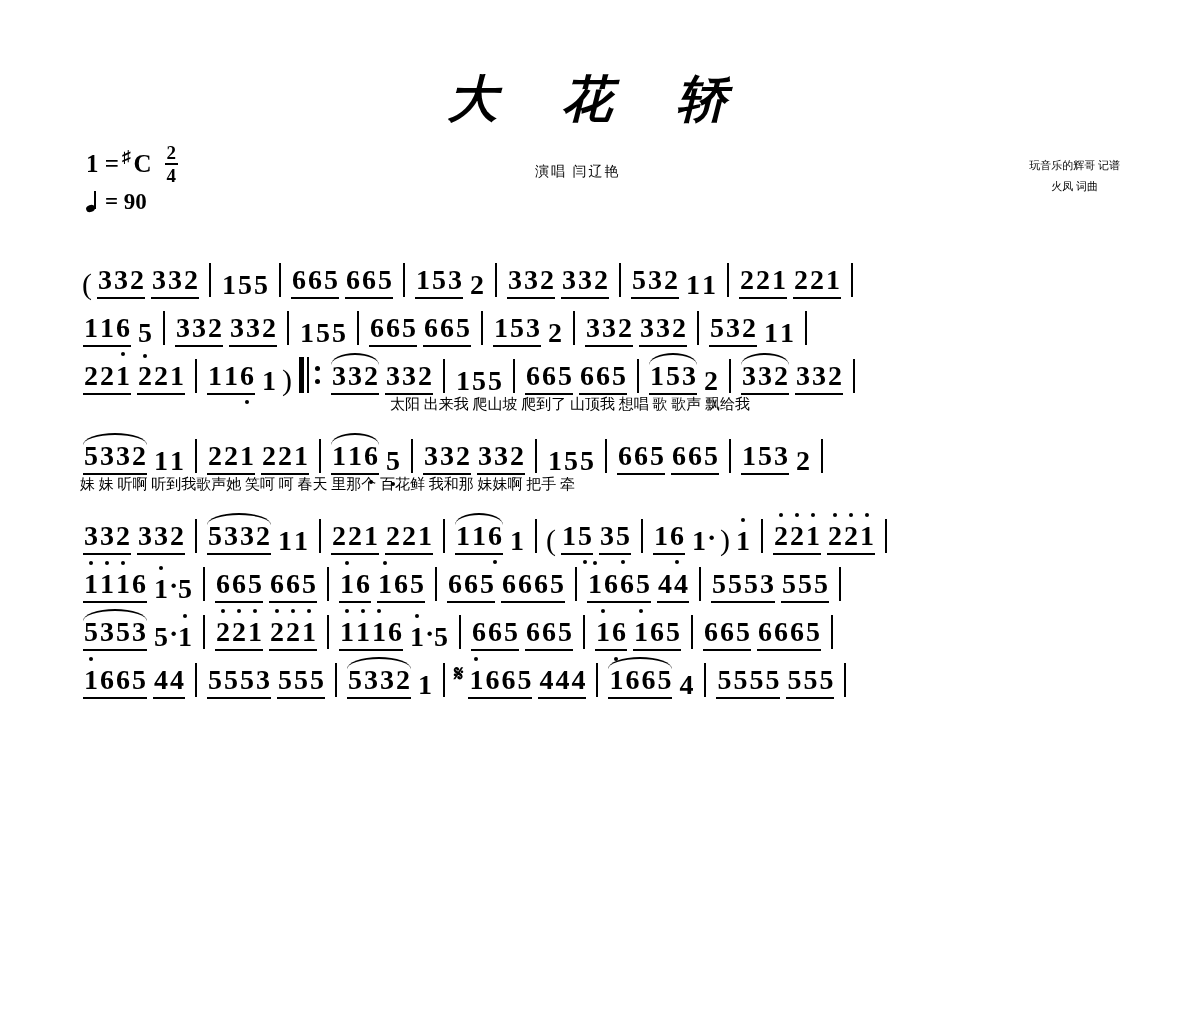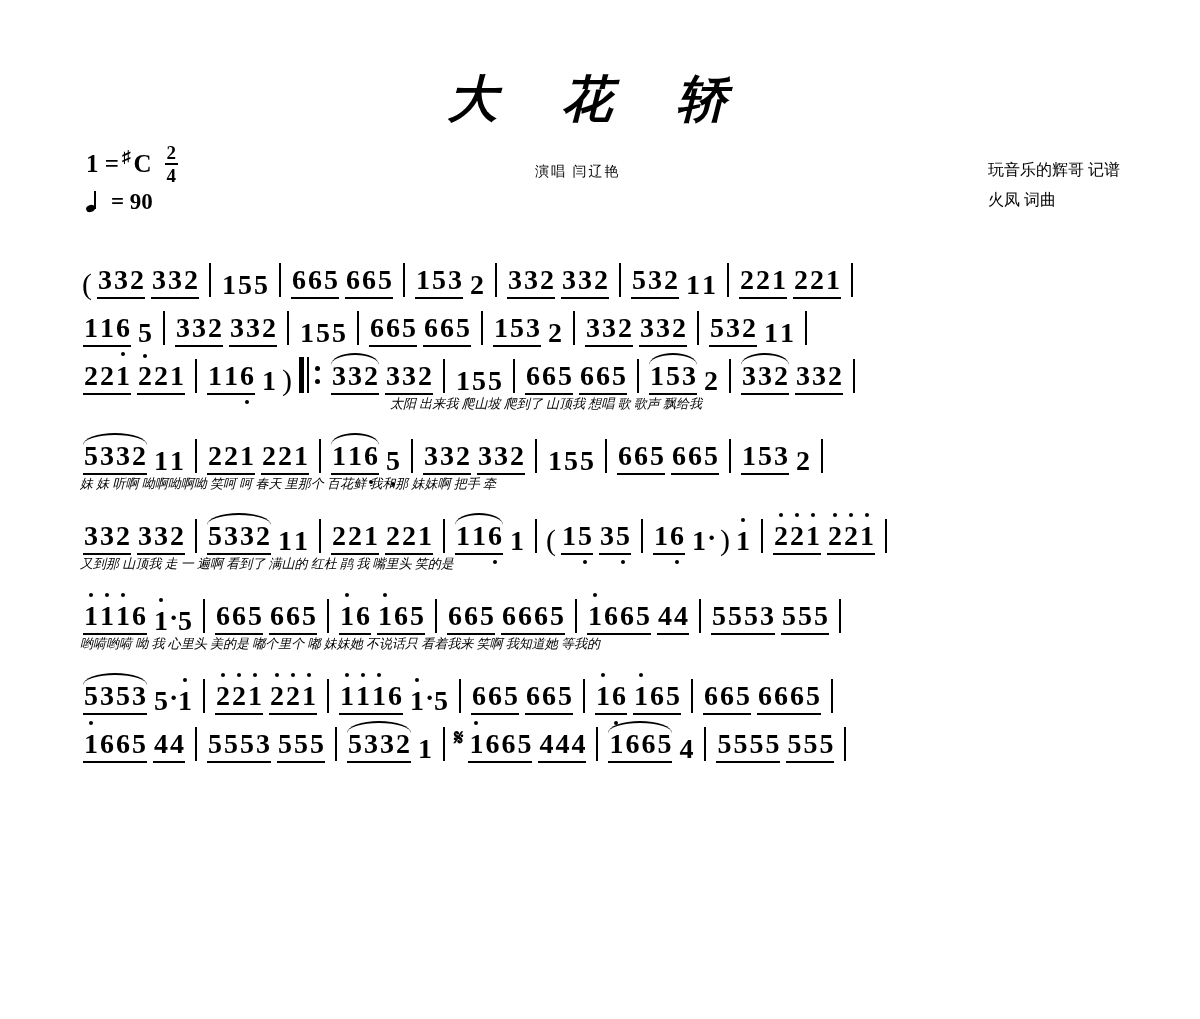--- a/index.html
+++ b/index.html
@@ -76,21 +76,21 @@
     padding-top: 1px;
   }
   .tempo {
     position: absolute;
     left: 86px;
     top: 56px;
     font-size: 23px;
     font-weight: 700;
     display: flex;
     align-items: center;
-    gap: 11px;
+    gap: 5px;
   }
   .tempo .notehead {
     display: inline-block;
     position: relative;
     width: 14px;
     height: 22px;
   }
   .tempo .notehead::before {
     content: "";
     position: absolute;
@@ -115,22 +115,22 @@
     position: absolute;
     left: 535px;
     top: 30px;
     font-size: 14px;
     letter-spacing: 2px;
   }
   .credits {
     position: absolute;
     right: 80px;
     top: 22px;
-    text-align: left;
-    font-size: 16px;
+    text-align: center;
+    font-size: 11px;
     line-height: 1.9;
   }
 
   
   .systems {
     position: relative;
     padding: 0 78px 0 80px;
   }
   .system {
     position: relative;
@@ -141,25 +141,24 @@
     align-items: flex-end;
     font-family: "Liberation Serif", serif;
     font-size: 28px;
     font-weight: 700;
     line-height: 1.0;
     height: 46px;
     white-space: nowrap;
   }
   .lyrics-row {
     display: flex;
-    font-size: 13px;
+    font-size: 15px;
     height: 32px;
     white-space: nowrap;
     letter-spacing: 0px;
-    font-style: italic;
   }
 
   
   .grp {
     display: inline-flex;
     align-items: flex-end;
     margin: 0 3px;
     position: relative;
   }
   .grp.u1 { border-bottom: 2px solid #000; padding-bottom: 3px; }
@@ -603,21 +602,21 @@
             <span class="n">1</span>
             <span class="n">5</span>
             <span class="n">3</span>
           </span>
         <span class="grp">
             <span class="n">2</span>
           </span>
         <span class="bar"></span>
       </div>
       <div class="lyrics-row">
-        <span class="lyr">妹 妹  听啊 呦啊呦啊呦 笑呵  呵 春天  里那个 百花鲜 我和那 妹妹啊 把手  牵</span>
+        <span class="lyr">妹 妹  听啊 听到我歌声她 笑呵  呵 春天  里那个 百花鲜 我和那 妹妹啊 把手  牵</span>
       </div>
     </div>
 
     <div class="system">
       <div class="notes-row">
         <span class="grp u1">
             <span class="n">3</span>
             <span class="n">3</span>
             <span class="n">2</span>
           </span>
@@ -688,23 +687,20 @@
             <span class="n hi">2</span>
             <span class="n hi">1</span>
           </span>
         <span class="grp u1">
             <span class="n hi">2</span>
             <span class="n hi">2</span>
             <span class="n hi">1</span>
           </span>
         <span class="bar"></span>
       </div>
-      <div class="lyrics-row">
-        <span class="lyr">又到那 山顶我 走 一  遍啊 看到了 满山的 红杜  鹃        我 嘴里头 笑的是</span>
-      </div>
     </div>
 
     <div class="system">
       <div class="notes-row">
         <span class="grp u1">
             <span class="n hi">1</span>
             <span class="n hi">1</span>
             <span class="n hi">1</span>
             <span class="n">6</span>
           </span>
@@ -763,23 +759,20 @@
             <span class="n">5</span>
             <span class="n">5</span>
             <span class="n">3</span>
           </span>
         <span class="grp u1">
             <span class="n">5</span>
             <span class="n">5</span>
             <span class="n">5</span>
           </span>
         <span class="bar"></span>
-      </div>
-      <div class="lyrics-row">
-        <span class="lyr">哟嗬哟嗬 呦 我 心里头 美的是 嘟个里个 嘟 妹妹她 不说话只 看着我来 笑啊 我知道她 等我的</span>
       </div>
     </div>
 
     <div class="system">
       <div class="notes-row">
         <span class="grp u1">
             <span class="slur"></span>
             <span class="n">5</span>
             <span class="n">3</span>
             <span class="n">5</span>

